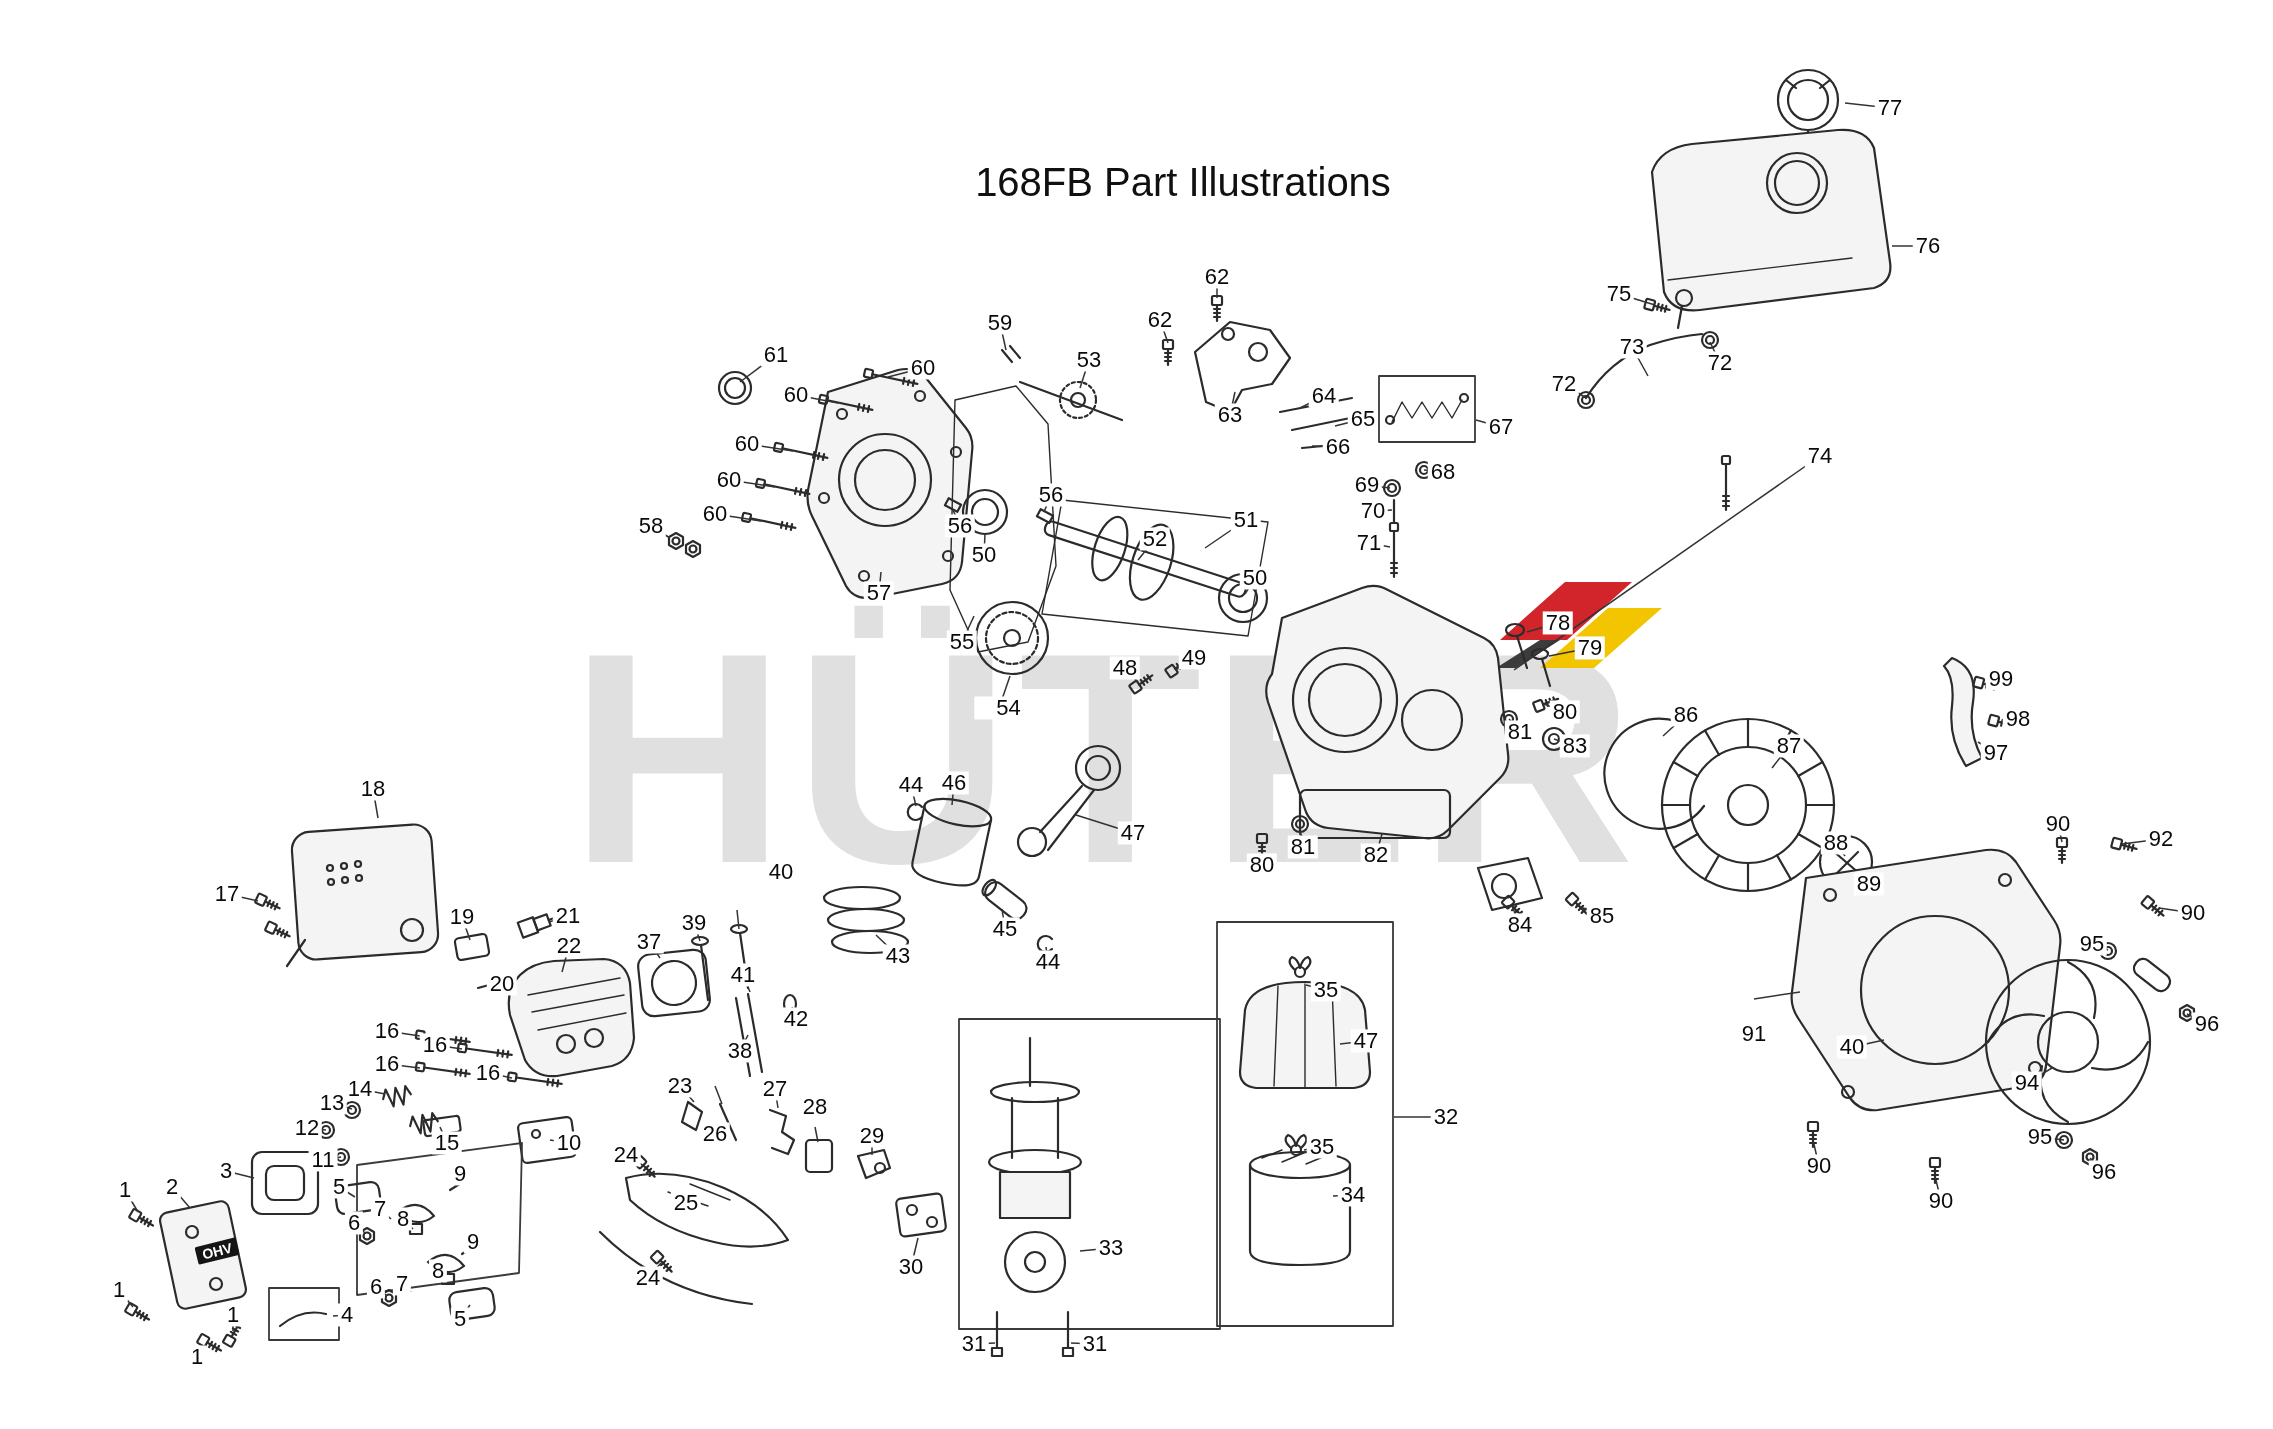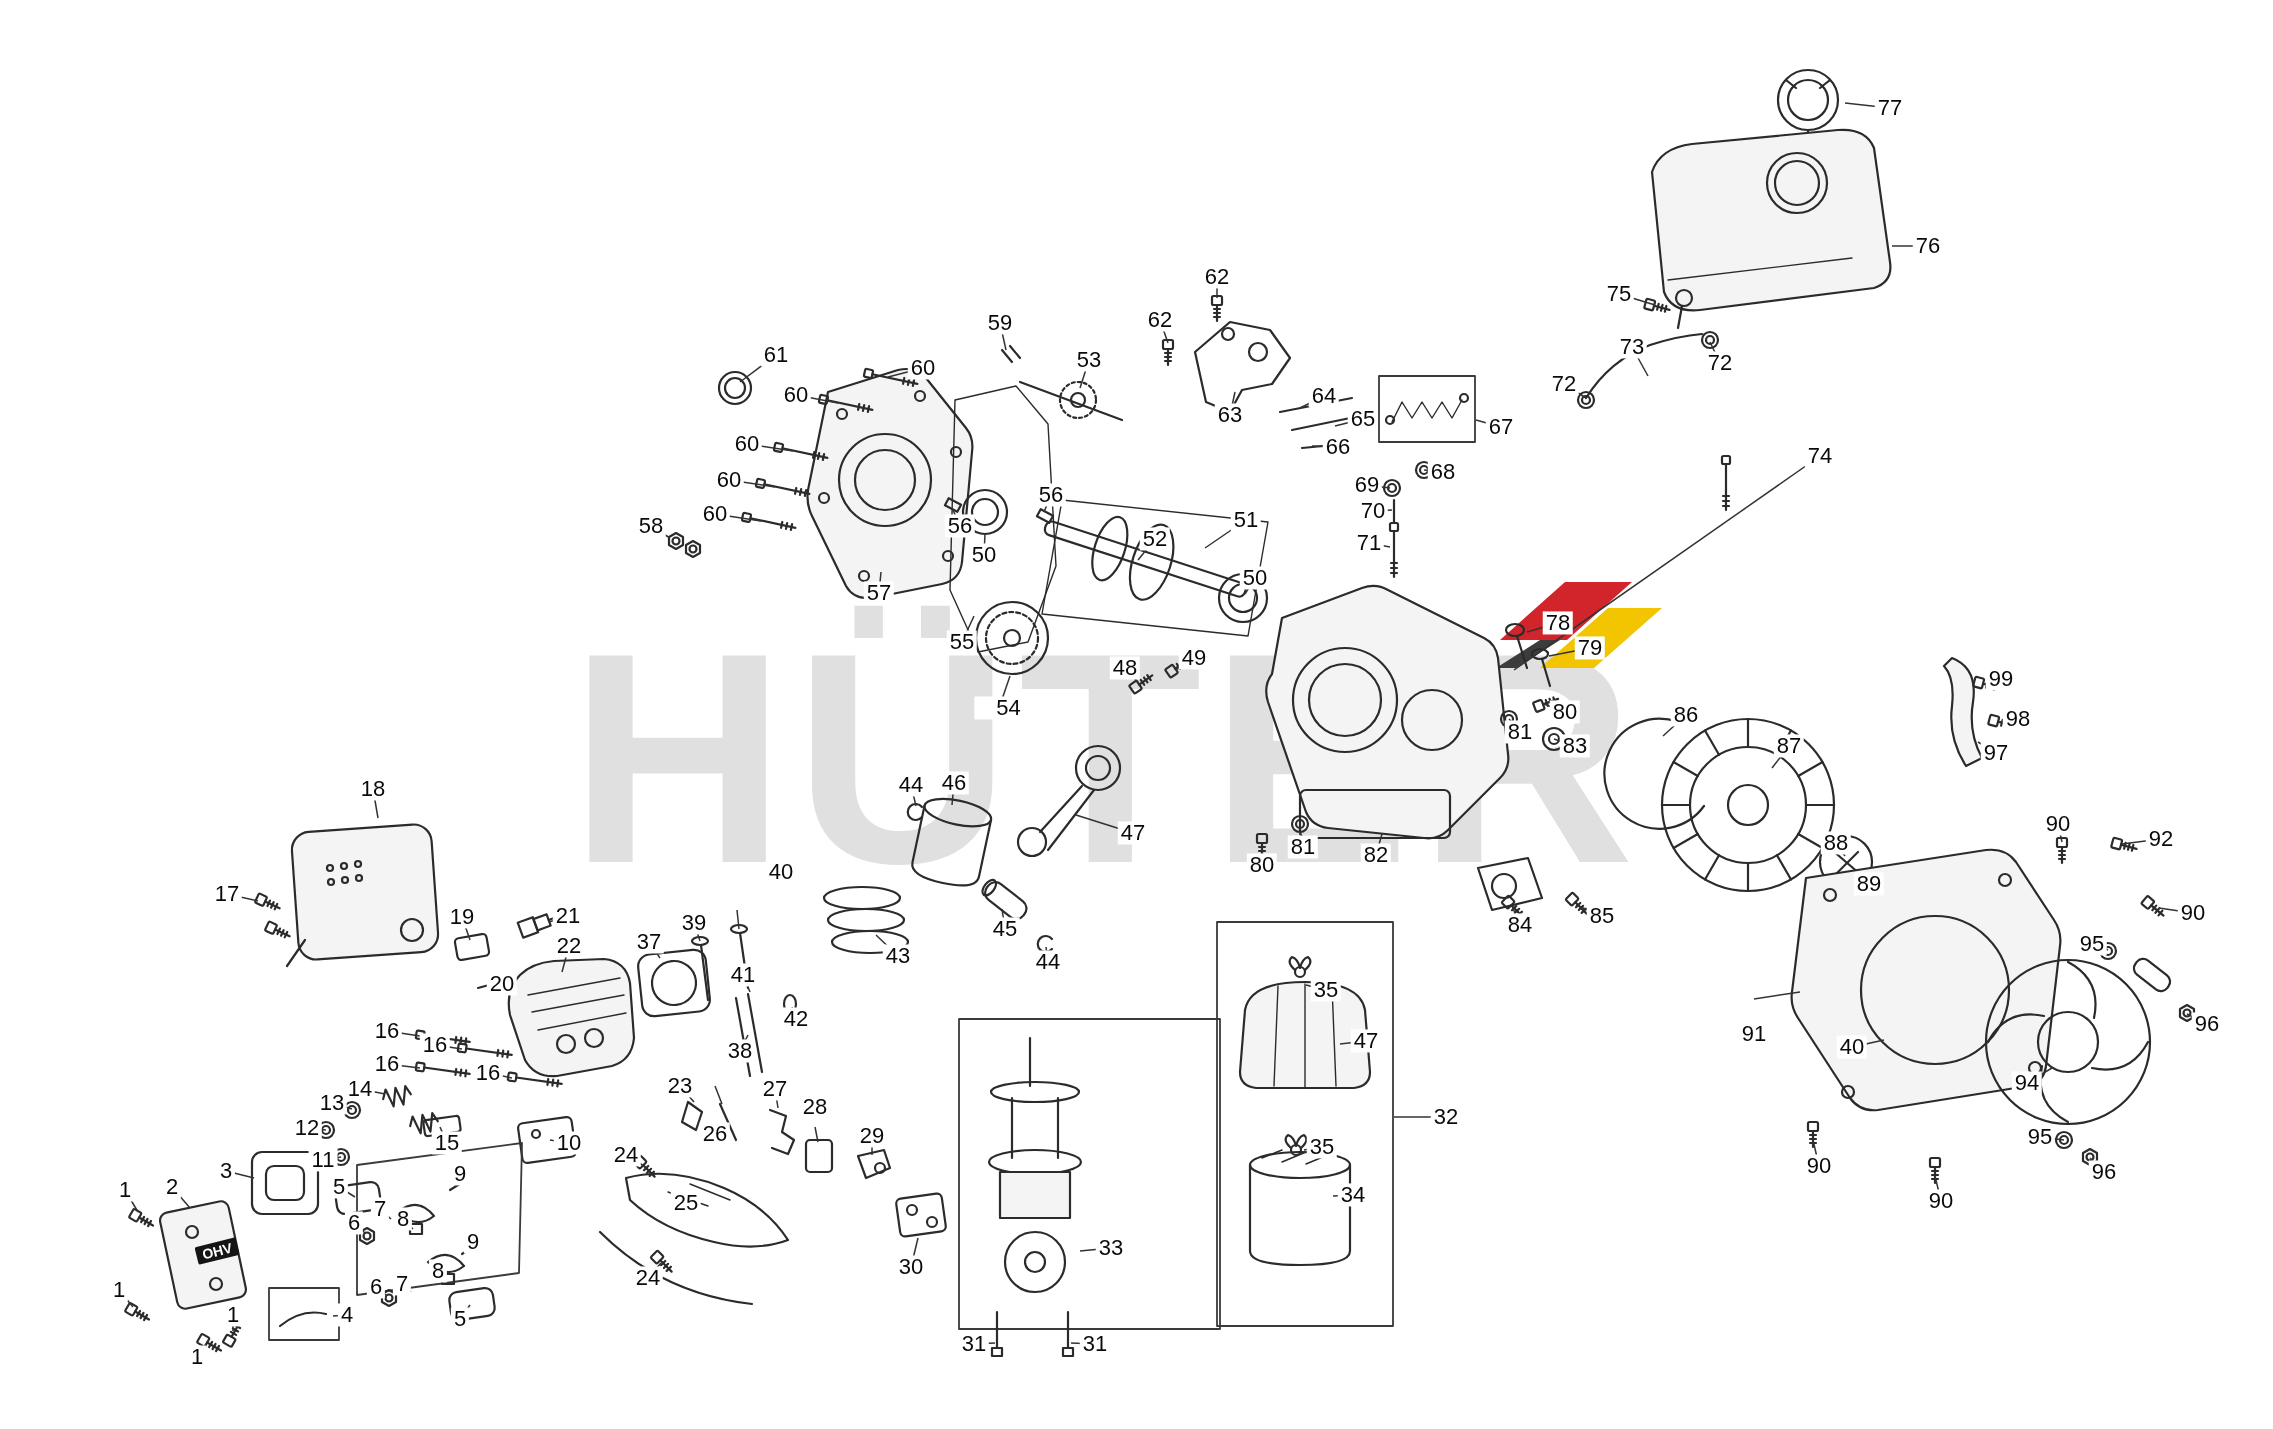--- a/index.html
+++ b/index.html
@@ -552,20 +552,21 @@
         <line x1="1095" y1="1344" x2="1071" y2="1343" class="leader"></line>
         <line x1="1111" y1="1248" x2="1080" y2="1251" class="leader"></line>
         <line x1="1446" y1="1117" x2="1394" y2="1117" class="leader"></line>
         <line x1="1326" y1="990" x2="1306" y2="985" class="leader"></line>
         <line x1="1366" y1="1041" x2="1340" y2="1044" class="leader"></line>
         <line x1="1322" y1="1147" x2="1304" y2="1150" class="leader"></line>
         <line x1="1353" y1="1195" x2="1333" y2="1196" class="leader"></line>
       </g>
 </svg>
 
+<div class="page-title">168FB Part Illustrations</div>
 <div class="ohv">OHV</div>
 
 <div class="callout" style="left: 1890px; top: 108px;">77</div>
     <div class="callout" style="left: 1928px; top: 246px;">76</div>
     <div class="callout" style="left: 1619px; top: 294px;">75</div>
     <div class="callout" style="left: 1632px; top: 347px;">73</div>
     <div class="callout" style="left: 1564px; top: 384px;">72</div>
     <div class="callout" style="left: 1720px; top: 363px;">72</div>
     <div class="callout" style="left: 1820px; top: 456px;">74</div>
     <div class="callout" style="left: 1217px; top: 277px;">62</div>

